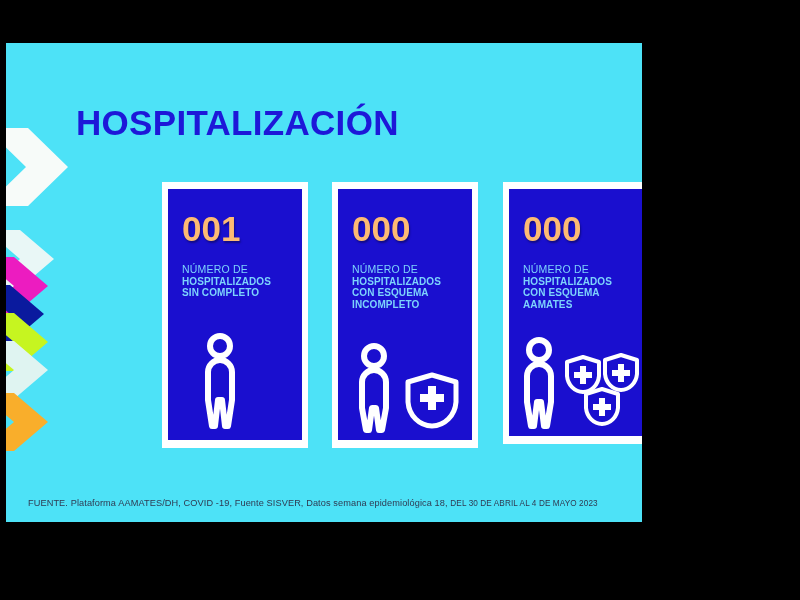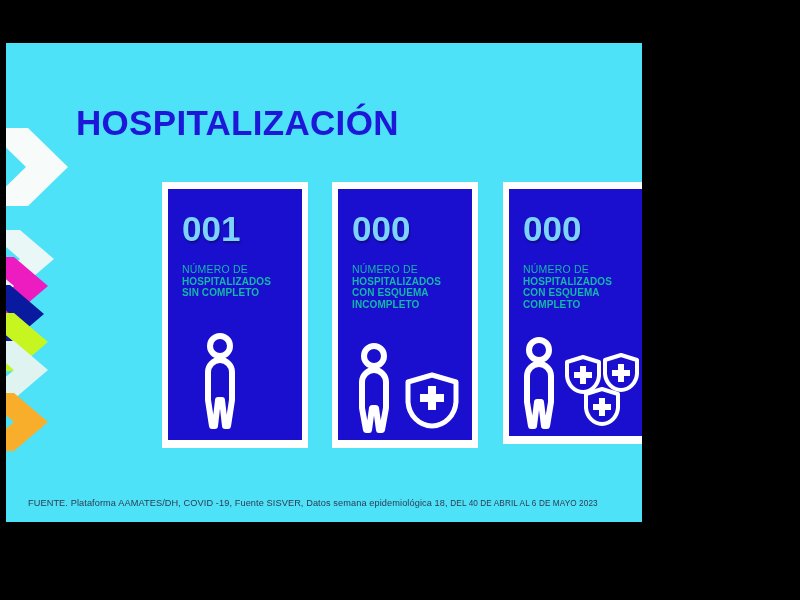--- a/index.html
+++ b/index.html
@@ -96,31 +96,31 @@
     height: 100%;
     background: #1a0fcf;
     overflow: hidden;
   }
 
   .card-num {
     position: absolute;
     left: 14px; top: 22px;
     font-size: 35px;
     font-weight: bold;
-    color: #7dd3fc;
+    color: #fdba74;
     letter-spacing: 0px;
     line-height: 1;
     text-shadow: 1px 2px 2px rgba(0,0,0,.35);
   }
 
   .card-caption {
     position: absolute;
     left: 14px; top: 74px;
     width: 122px;
-    color: #14b8a6;
+    color: #7dd3fc;
   }
   .cap-small {
     font-size: 10.5px;
     font-weight: normal;
     letter-spacing: .2px;
     line-height: 1.15;
     white-space: nowrap;
   }
   .cap-big {
     font-size: 10px;
@@ -242,21 +242,21 @@
       </div>
 
       <div class="card c3">
         <div class="card-inner">
           <div class="card-num">000</div>
           <div class="card-caption">
             <div class="cap-small">NÚMERO DE</div>
             <div class="cap-big">
               <div>HOSPITALIZADOS</div>
               <div>CON ESQUEMA</div>
-              <div>COMPLETO</div>
+              <div>AAMATES</div>
             </div>
           </div>
           <div class="card-art">
             <svg width="134" height="104" viewBox="0 0 134 104">
               <g fill="none" stroke="#ffffff" stroke-width="6" stroke-linecap="round" stroke-linejoin="round">
                 <circle cx="30" cy="24" r="10"></circle>
                 <path d="M18 50 a12 12 0 0 1 24 0 L42 76 L38 100 L35 100 L32 76 L28 76 L25 100 L22 100 L18 76 Z"></path>
               </g>
               <g>
                 <path d="M58 36 L74 31 L90 36 L90 50 a16 18 0 0 1 -16 16 a16 18 0 0 1 -16 -16 Z" fill="none" stroke="#ffffff" stroke-width="4" stroke-linejoin="round"></path>
@@ -271,17 +271,17 @@
                 <path d="M90 72 h6 v6 h6 v6 h-6 v6 h-6 v-6 h-6 v-6 h6 Z" fill="#ffffff"></path>
               </g>
             </svg>
           </div>
         </div>
       </div>
 
     </div>
 
     <div class="footer">
-      <div class="footer-text"><span>FUENTE. Plataforma AAMATES/DH, COVID -19, Fuente SISVER, Datos semana epidemiológica 18, </span><span class="caps">DEL 40 DE ABRIL AL 6 DE MAYO 2023</span></div>
+      <div class="footer-text"><span>FUENTE. Plataforma AAMATES/DH, COVID -19, Fuente SISVER, Datos semana epidemiológica 18, </span><span class="caps">DEL 30 DE ABRIL AL 4 DE MAYO 2023</span></div>
     </div>
 
   </div>
 </div>
 
 </body></html>

